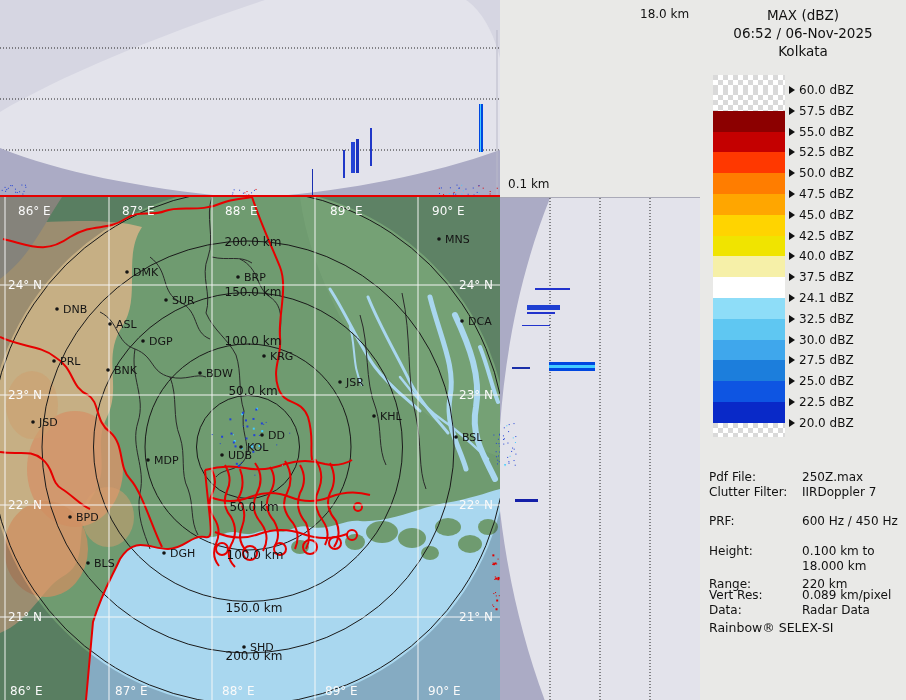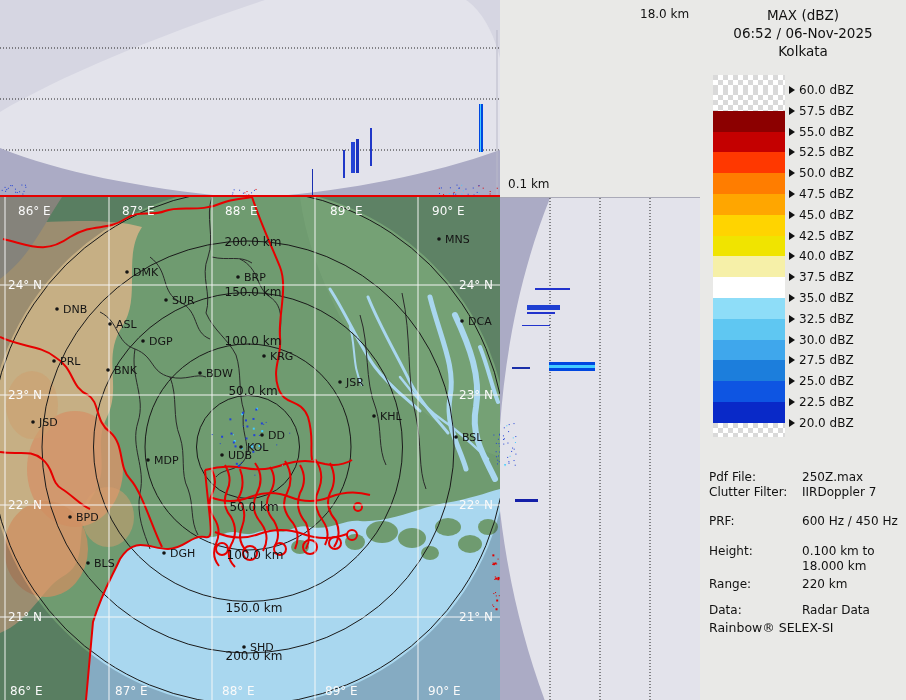--- a/index.html
+++ b/index.html
@@ -491,21 +491,21 @@
     <div class="scale-row" style="left: 789px; top: 248.4px;">
       <span class="arrow"></span>
       <span class="scale-label">40.0 dBZ</span>
     </div>
     <div class="scale-row" style="left: 789px; top: 269.2px;">
       <span class="arrow"></span>
       <span class="scale-label">37.5 dBZ</span>
     </div>
     <div class="scale-row" style="left: 789px; top: 290px;">
       <span class="arrow"></span>
-      <span class="scale-label">35.0 dBZ</span>
+      <span class="scale-label">24.1 dBZ</span>
     </div>
     <div class="scale-row" style="left: 789px; top: 310.8px;">
       <span class="arrow"></span>
       <span class="scale-label">32.5 dBZ</span>
     </div>
     <div class="scale-row" style="left: 789px; top: 331.6px;">
       <span class="arrow"></span>
       <span class="scale-label">30.0 dBZ</span>
     </div>
     <div class="scale-row" style="left: 789px; top: 352.4px;">
@@ -541,17 +541,21 @@
       <span class="info-value">220 km</span>
     </div>
     <div class="info-row" style="top: 544px;">
       <span class="info-label">Height:</span>
       <span class="info-value">0.100 km to</span>
     </div>
     <div class="info-row" style="top: 558.8px;">
       <span class="info-label"></span>
       <span class="info-value">18.000 km</span>
     </div>
+    <div class="info-row" style="top: 588.4px;">
+      <span class="info-label">Vert Res:</span>
+      <span class="info-value">0.089 km/pixel</span>
+    </div>
     <div class="info-row" style="top: 603.2px;">
       <span class="info-label">Data:</span>
       <span class="info-value">Radar Data</span>
     </div>
   </div>
 
 </body></html>

